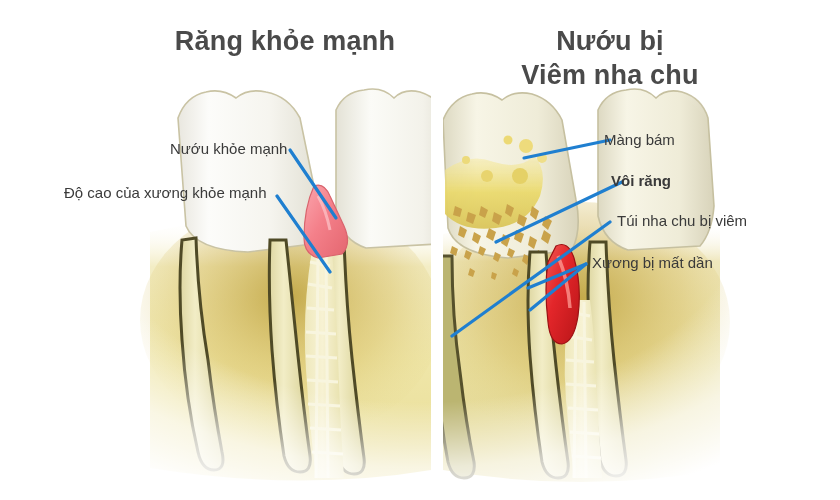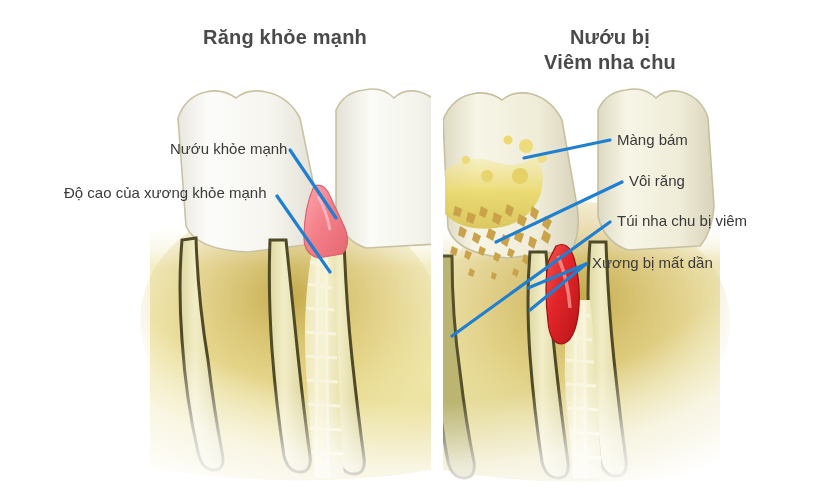--- a/index.html
+++ b/index.html
@@ -17,21 +17,21 @@
   }
   #art {
     position: absolute;
     left: 0; top: 0;
     width: 840px;
     height: 500px;
   }
   .title {
     position: absolute;
     font-weight: bold;
-    font-size: 20px;
+    font-size: 27px;
     color: #4a4a4a;
     letter-spacing: 0.2px;
     text-align: center;
     white-space: pre-line;
     line-height: 1.25;
     pointer-events: none;
   }
   #title-left {
     left: 140px;
     top: 25px;
@@ -44,22 +44,22 @@
   }
   .callout {
     position: absolute;
     font-size: 15px;
     color: #3a3a3a;
     white-space: nowrap;
     pointer-events: none;
   }
   #label-healthy-gum   { left: 152px; top: 140px; margin-left: 18px; }
   #label-healthy-bone  { left: 64px;  top: 184px; }
-  #label-plaque        { left: 617px; top: 131px; text-align: right; }
-  #label-tartar        { left: 629px; top: 172px; }
+  #label-plaque        { left: 604px; top: 131px; text-align: right; }
+  #label-tartar        { left: 611px; top: 172px; font-weight: bold; }
   #label-pocket        { left: 617px; top: 212px; }
   #label-boneloss      { left: 592px; top: 254px; }
   .divider {
     position: absolute;
     top: 0;
     width: 12px;
     height: 500px;
     background: #ffffff;
   }
   #divider-center { left: 431px; }

